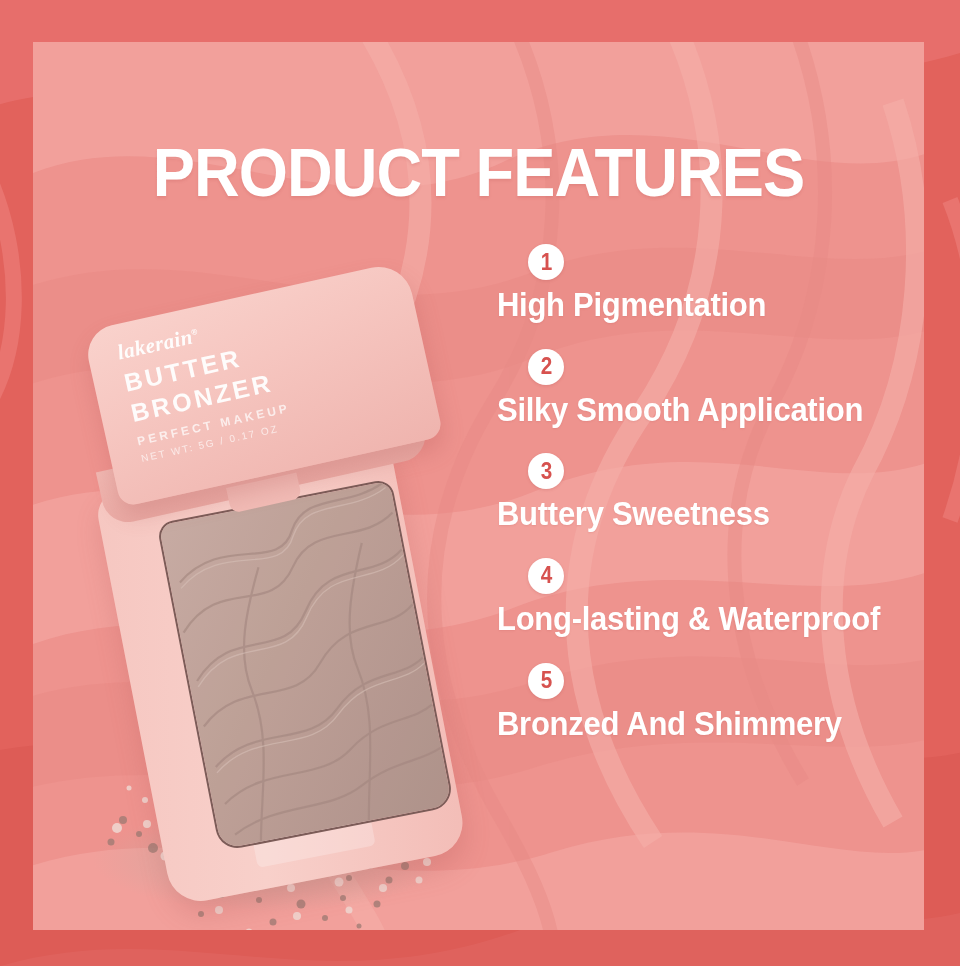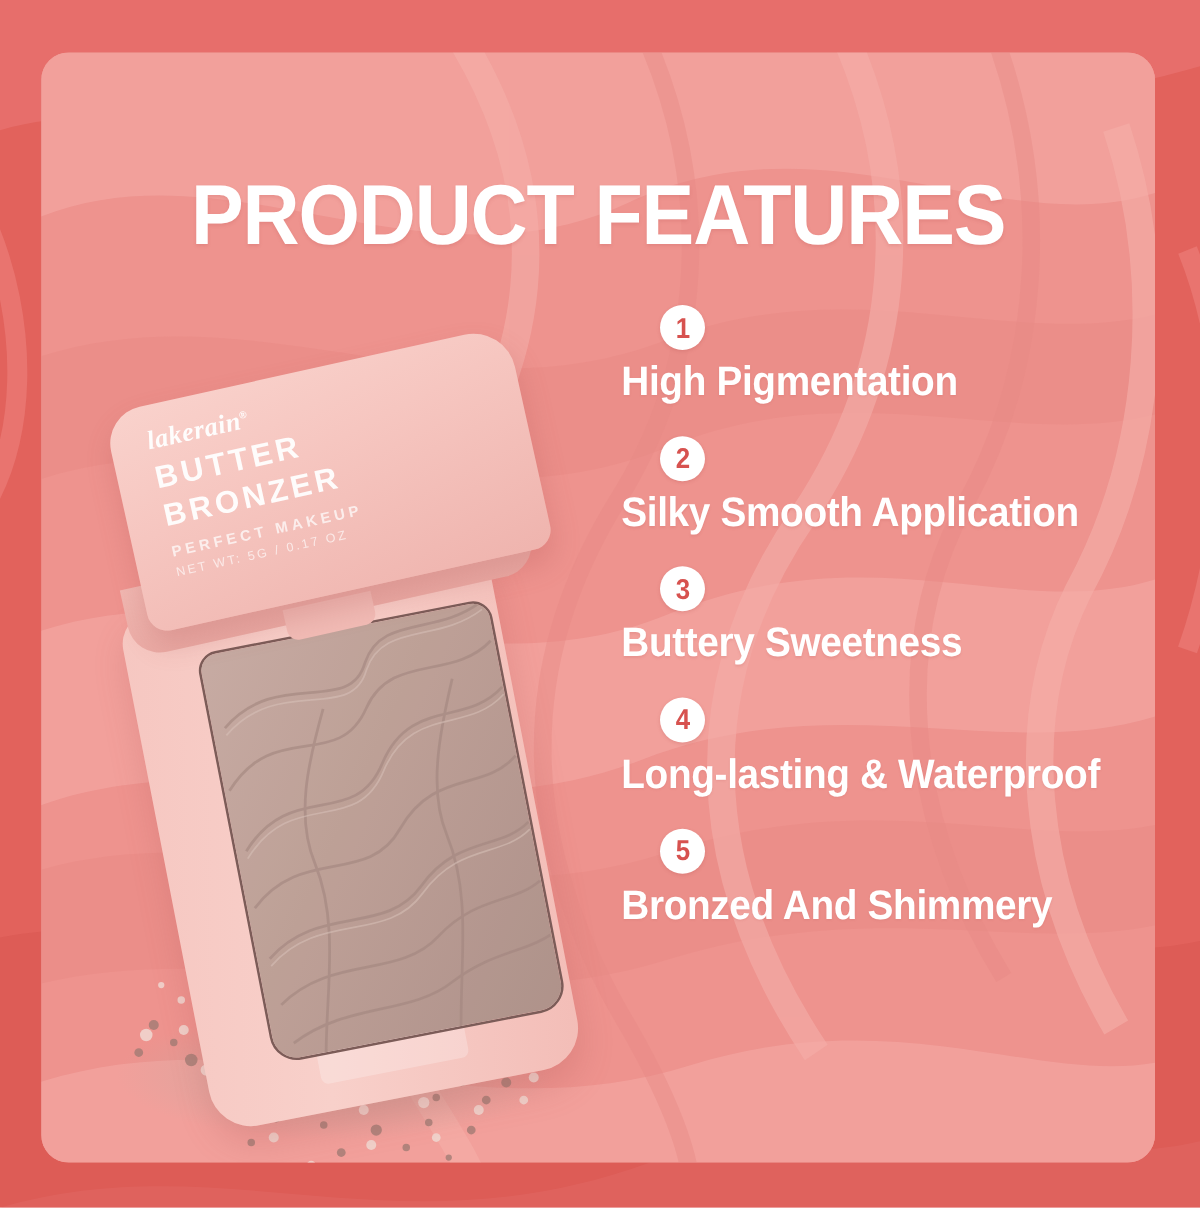--- a/index.html
+++ b/index.html
@@ -30,21 +30,20 @@
 
   
   .inner-panel {
     position: absolute;
     left: 33px;
     top: 42px;
     width: 891px;
     height: 888px;
     overflow: hidden;
     background: #ee938e;
-    border-radius: 22px;
   }
   .inner-panel .panel-waves { position: absolute; inset: 0; }
   .inner-panel .panel-waves svg { display: block; width: 891px; height: 888px; }
 
   
   .page-title {
     position: absolute;
     left: 0;
     top: 50px;
     width: 891px;

